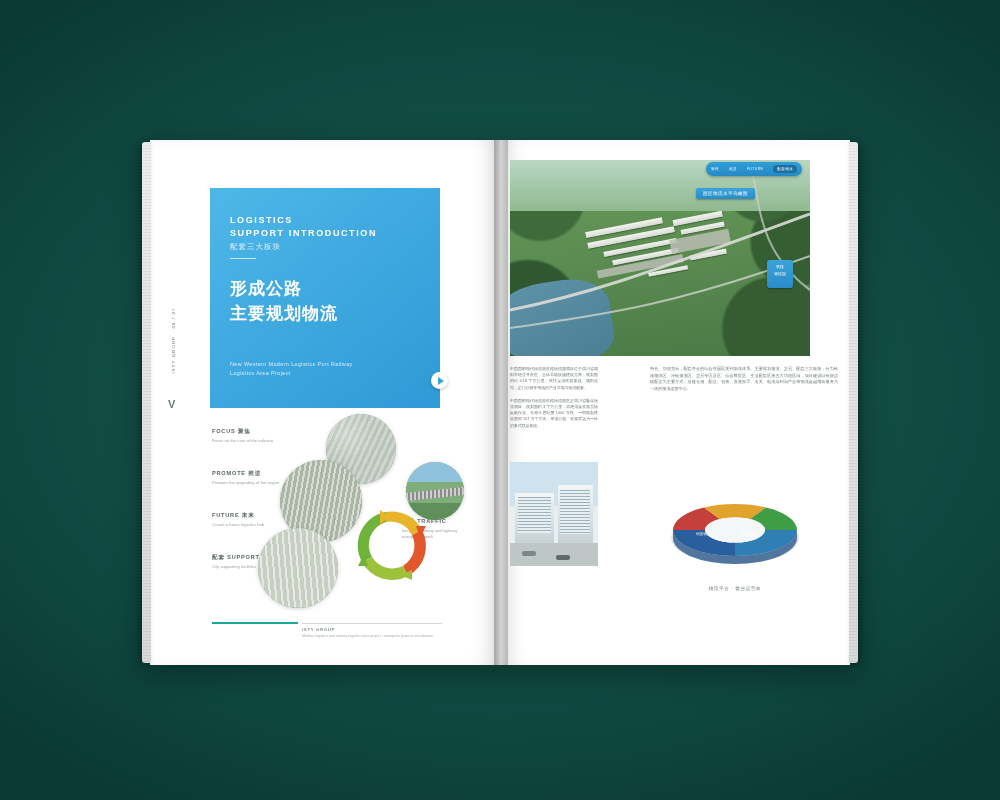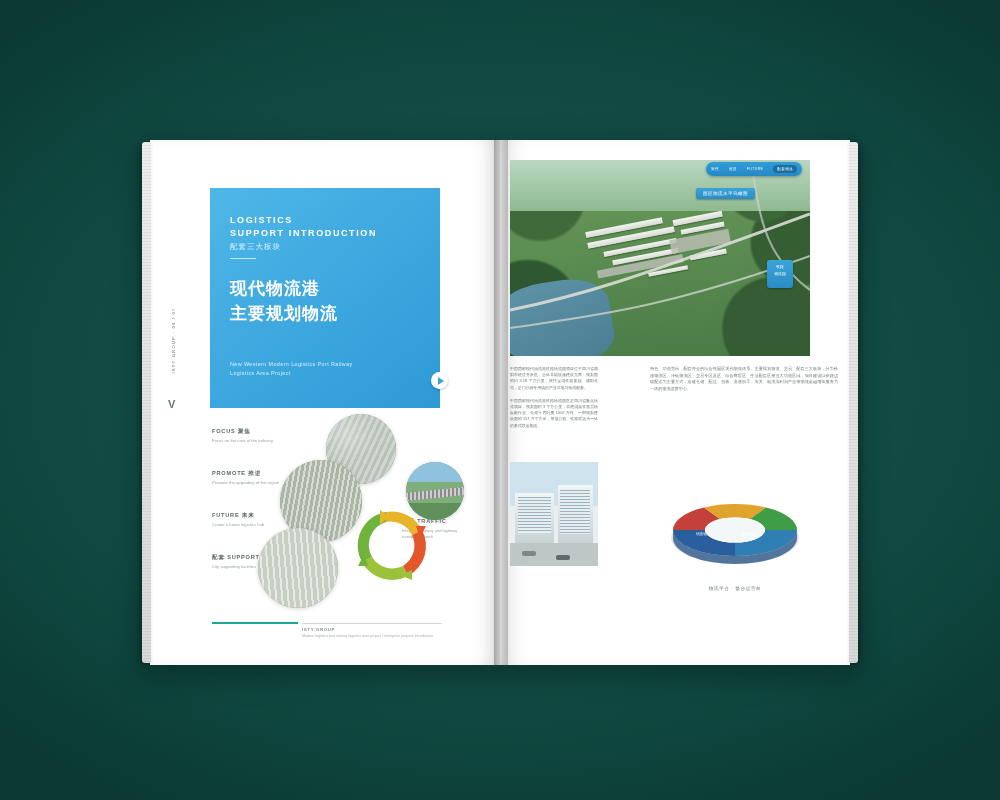--- a/index.html
+++ b/index.html
@@ -245,21 +245,21 @@
     <div class="logo-mark">V</div>
 
     <div class="hero">
       <div class="hero-en">
         <div>LOGISTICS</div>
         <div>SUPPORT INTRODUCTION</div>
       </div>
       <div class="hero-sub">配套三大板块</div>
       <div class="hero-rule"></div>
       <div class="hero-cn">
-        <div>现代物流港</div>
+        <div>形成公路</div>
         <div>主要规划物流</div>
       </div>
       <div class="hero-en2">
         <div>New Western Modern Logistics Port Railway</div>
         <div>Logistics Area Project</div>
       </div>
     </div>
     <div class="play-btn">
         <span></span>
       </div>

